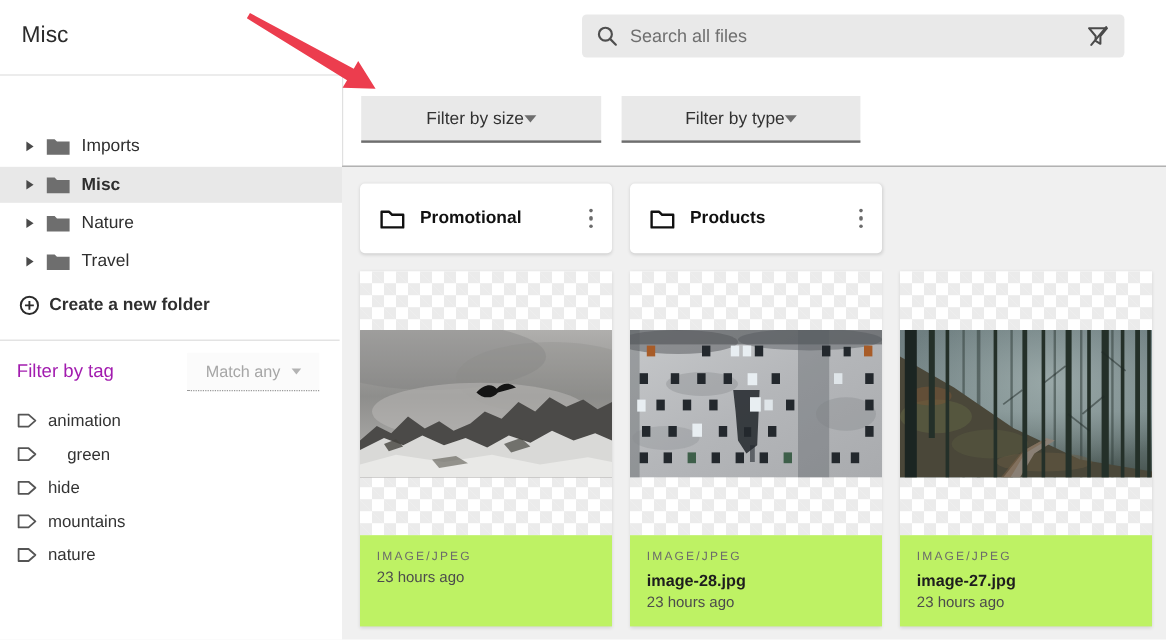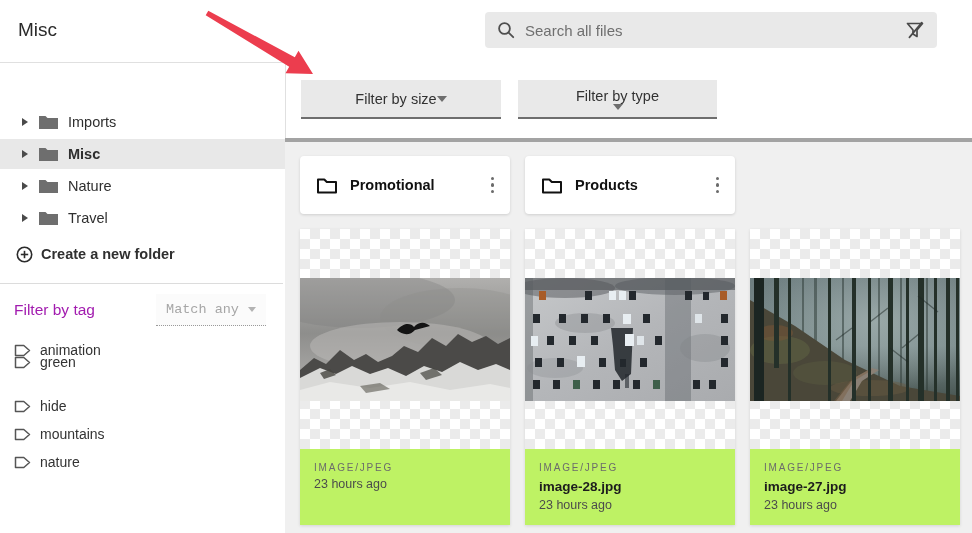--- a/index.html
+++ b/index.html
@@ -51,53 +51,53 @@
   .row-nature { top:108px; } .row-travel { top:140px; }
   .create-row { top:176px; padding-left:16px; font-weight:bold; font-size:14.5px; }
   .create-row .lbl { margin-left:8px; }
   .side-divider { left:0; top:220px; width:283px; height:1px; background:#dcdcdc; }
 
   .tagfilter-title { left:14px; top:238px; font-size:15.5px; color:#a21caf; }
   .match-select {
     left:156px; top:231px; width:110px; height:32px;
     background:#fbfbfb; border-bottom:1px dotted #9a9a9a;
     display:flex; align-items:center; justify-content:center; gap:9px;
-    font-size:13.5px; color:#a6a6a6; cursor:pointer;font-family:Liberation Mono, monospace;
+    font-size:13.5px; color:#a6a6a6; cursor:pointer;
   }
   .match-select .dcaret {
     width:0; height:0; border-top:5px solid #b3b3b3;
     border-left:4.5px solid transparent; border-right:4.5px solid transparent;
   }
   .tag-row {
     position:absolute; left:14px; height:22px; display:flex; align-items:center;
     font-size:14px; color:#333; cursor:pointer;
   }
   .tag-row .lbl { margin-left:9px; }
-  .tag-0{top:276px;} .tag-1{top:288px;} .tag-2{top:332px;} .tag-3{top:360px;} .tag-4{top:388px;}
+  .tag-0{top:276px;} .tag-1{top:304px;gap:16px;} .tag-2{top:332px;} .tag-3{top:360px;} .tag-4{top:388px;}
 
   
   .filter-band {
     left:285px; top:62px; width:687px; height:76px;
     background:#fff; border-left:1px solid #e0e0e0;
   }
   .dropdown {
     position:absolute; top:18px; height:39px;
     background:#e9e9e9; border-bottom:2px solid #6e6e6e;
     display:flex; align-items:center; justify-content:center;
     padding:0 14px; font-size:14.5px; color:#323232; cursor:pointer;
   }
   .dd-size { left:15px; width:200px; }
-  .dd-type { left:232px; width:199px;flex-direction:column; }
+  .dd-type { left:232px; width:199px; }
   .dropdown .dcaret {
     width:0; height:0; border-top:6px solid #6e6e6e;
     border-left:5px solid transparent; border-right:5px solid transparent;
   }
   .content-body {
     left:285px; top:138px; width:687px; height:395px;
-    background:#f0f0f0; border-top:4px solid #a3a3a3;
+    background:#f0f0f0; border-top:1px solid #a3a3a3;
   }
 
   .folder-card {
     position:absolute; top:14px; width:210px; height:58px;
     background:#fff; border-radius:4px; box-shadow:0 1px 3px rgba(0,0,0,.14);
     display:flex; align-items:center; padding:0 12px 0 16px; cursor:pointer;
   }
   .fc-0 { left:15px; } .fc-1 { left:240px; }
   .folder-card .lbl { margin-left:12px; font-size:14.5px; font-weight:bold; color:#111; flex:1; }
   .kebab { display:flex; flex-direction:column; gap:3px; padding:4px; cursor:pointer; }

